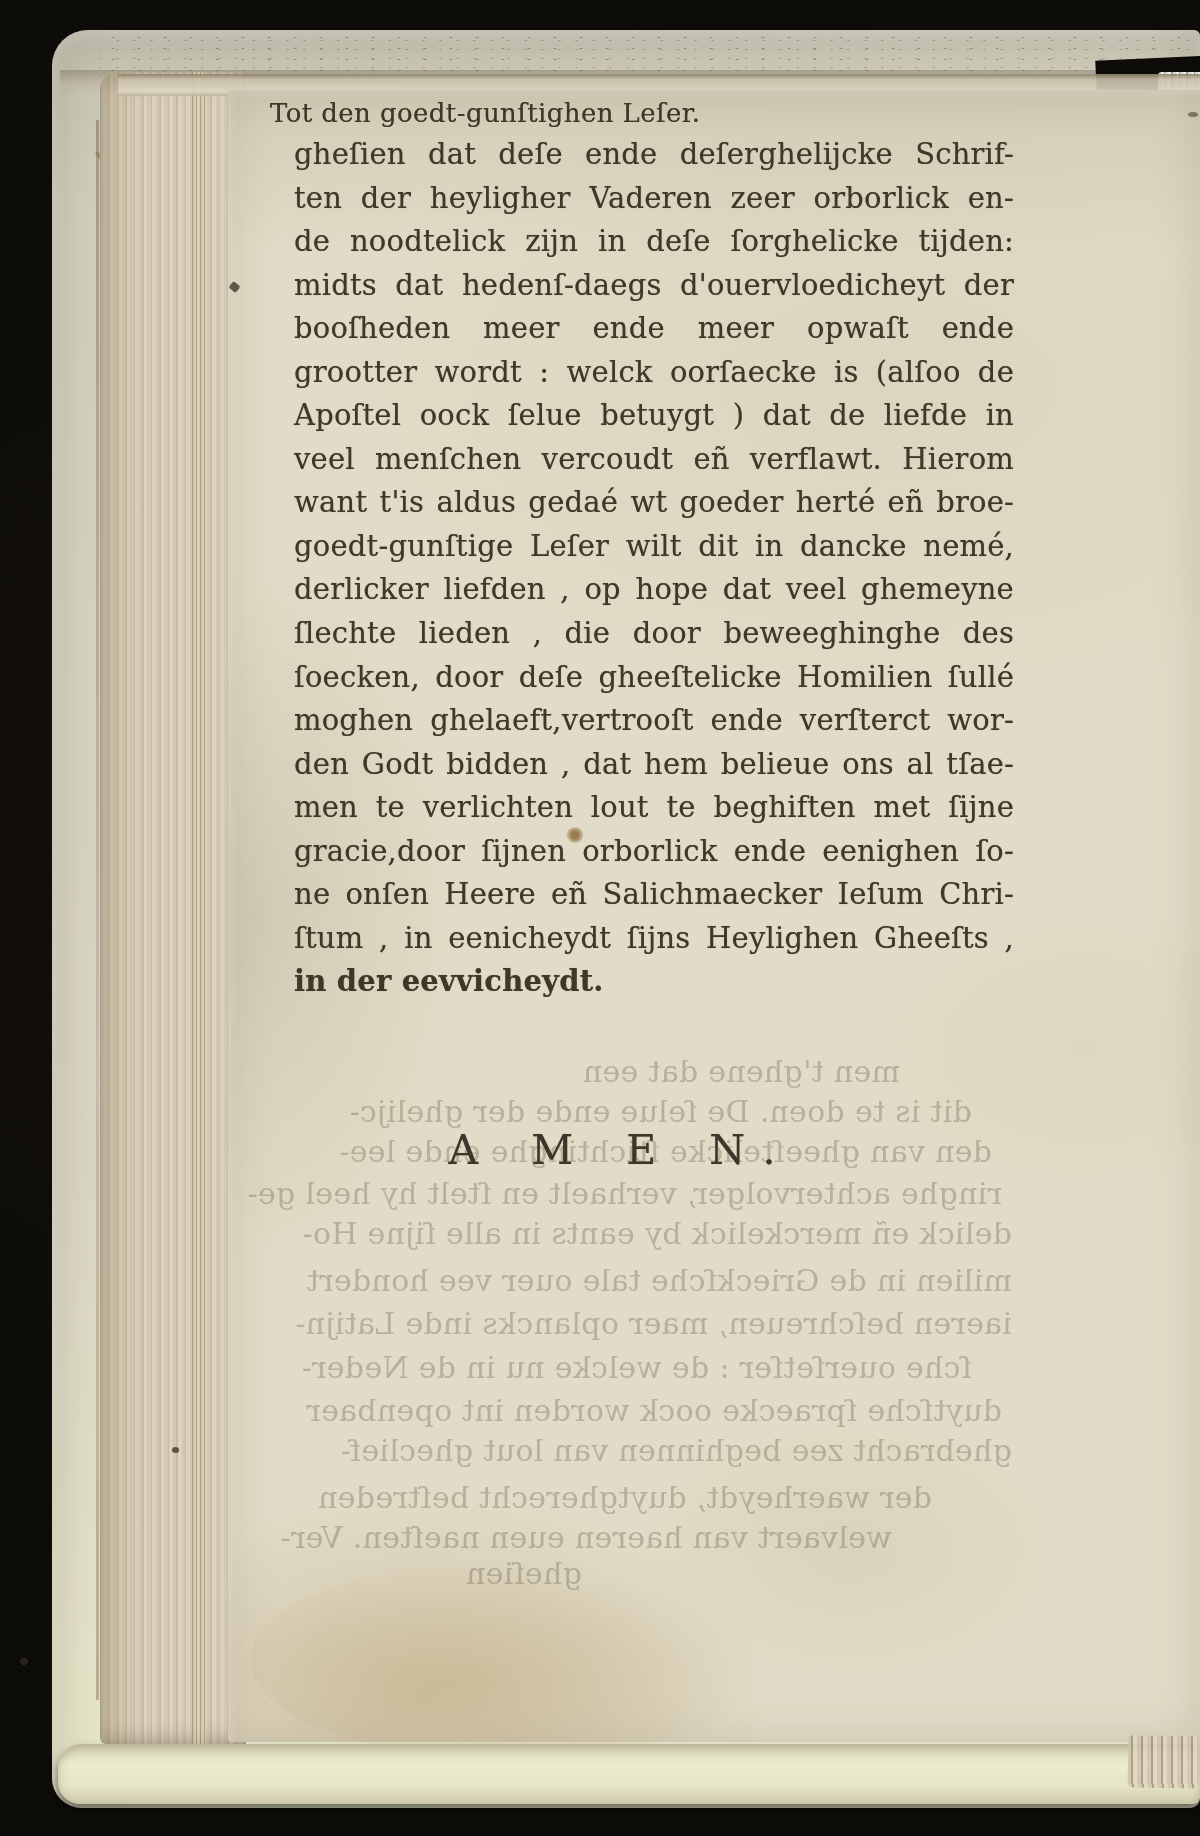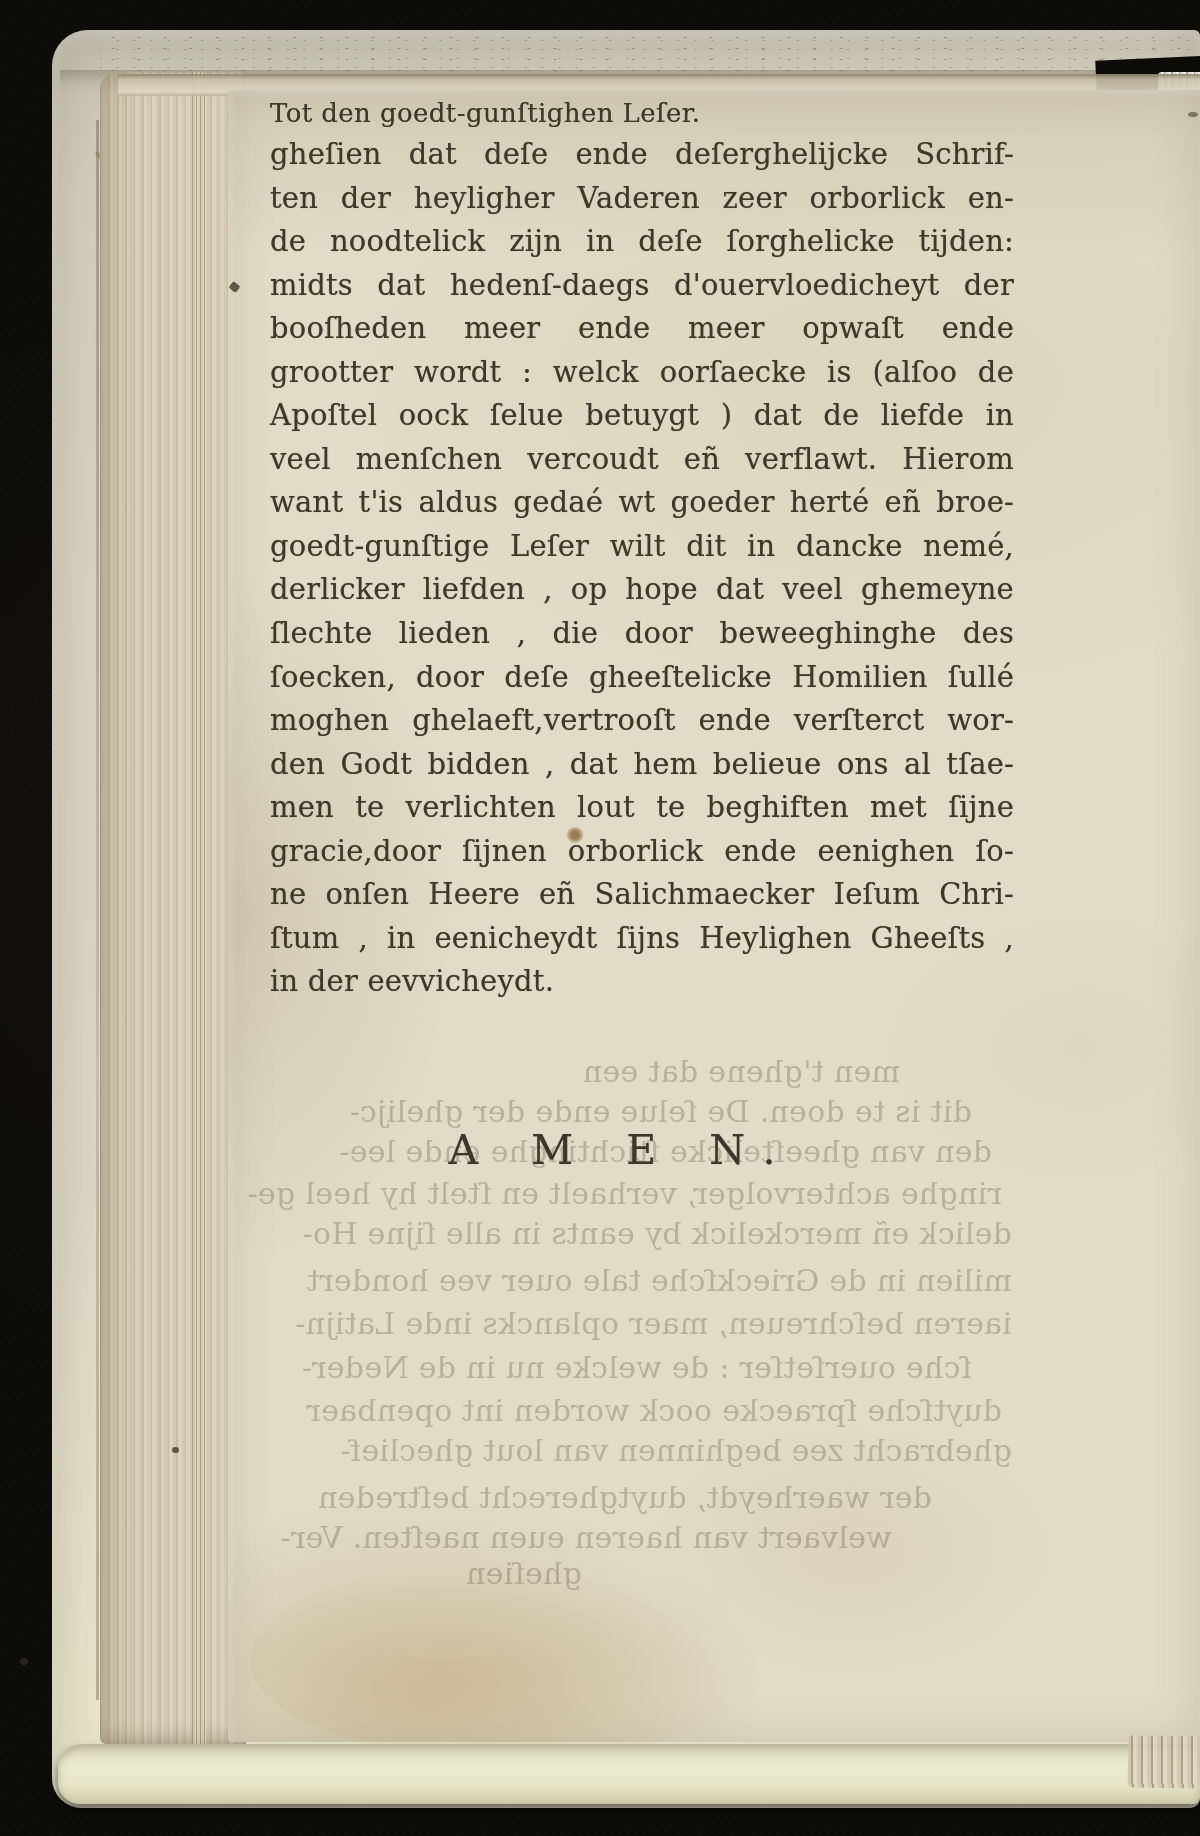--- a/index.html
+++ b/index.html
@@ -96,22 +96,22 @@
     position:absolute;left:270px;top:98px;width:744px;padding-right:56px;box-sizing:border-box;
     font-size:26px;color:#3e382b;letter-spacing:.4px;
     text-shadow:0 0 .6px rgba(62,56,43,.7);
   }
   .bodytext{
     position:absolute;left:270px;top:133px;width:744px;
     font-size:29px;color:#3e382b;letter-spacing:.2px;
     text-shadow:0 0 .7px rgba(62,56,43,.55);
   }
   .bl{height:43.55px;line-height:43.55px;white-space:nowrap;
-      text-align:justify;text-align-last:justify;overflow:visible;}
-  .bl.last{text-align-last:left;}
+      text-align:justify;text-align-last:justify;overflow:visible;margin-left:24px;}
+  .bl.last{text-align-last:left;font-weight:bold;}
   .amen{
     position:absolute;left:270px;top:1126px;width:744px;padding-right:40px;box-sizing:border-box;
     text-align:center;font-size:41px;font-weight:normal;color:#3c372c;letter-spacing:20px;
     text-shadow:0 0 .7px rgba(60,55,44,.6);
   }
   
   .bleed{
     position:absolute;left:150px;top:1054px;width:862px;height:560px;
     transform:scaleX(-1);
     font-size:30px;color:rgba(104,95,74,.34);

